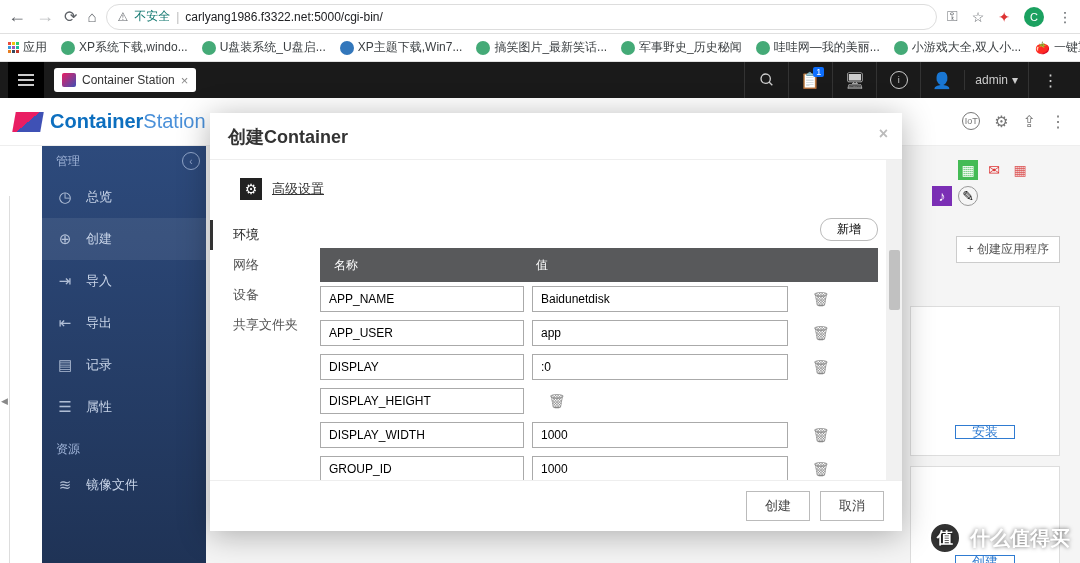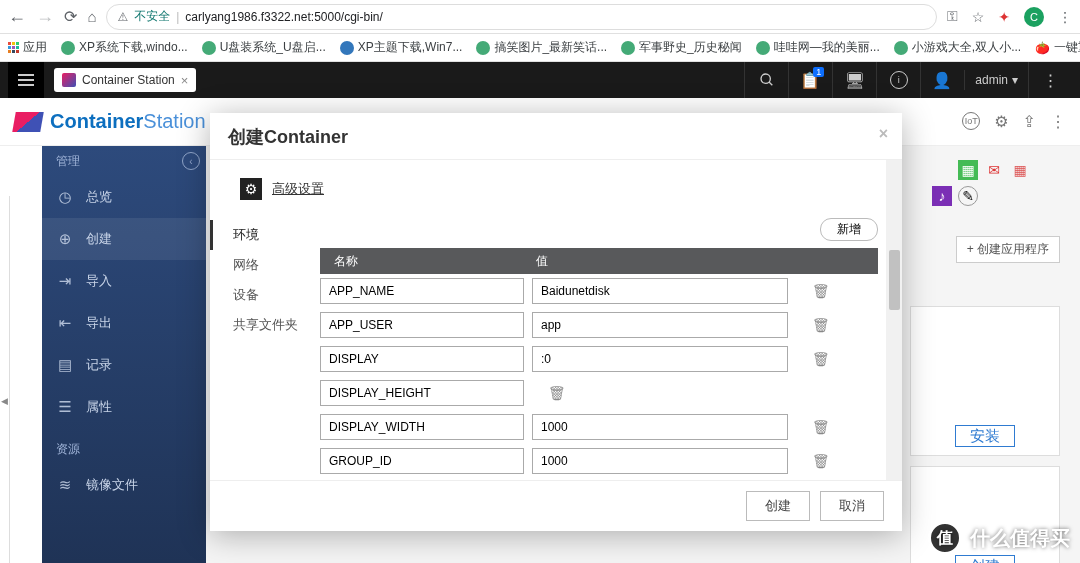--- a/index.html
+++ b/index.html
@@ -52,40 +52,40 @@
   .sidebar { width: 164px; background: linear-gradient(#2d4a7c,#1f3356); color: #c8d4e8; font-size: 13px; position: relative; margin-left: 42px; }
   .sb-head { height: 30px; display:flex; align-items:center; padding: 0 14px; font-size:12px; color:#a0b4d8; }
   .sb-collapse { position:absolute; right:6px; top:6px; border:1.5px solid #8fa4c8; border-radius:50%; width:18px; height:18px; display:flex; align-items:center; justify-content:center; font-size:10px; color:#8fa4c8; }
   .sb-item { height: 42px; display:flex; align-items:center; padding: 0 14px; gap: 12px; }
   .sb-item.active { background: rgba(255,255,255,0.08); }
   .sb-ic { width:18px; text-align:center; opacity:.85; font-size:15px; }
 
   .main { flex:1; position:relative; background:#f5f5f5; }
   .add-app { position:absolute; right: 20px; top: 90px; background:#fff; border:1px solid #ccc; padding: 4px 10px; font-size:12px; color:#555; }
   .bg-card { position:absolute; width:150px; height:150px; border:1px solid #ddd; background:#fff; }
-  .bg-btn { width:60px; height:22px; border:1px solid #2f7bd1; color:#2f7bd1; font-size:15px; display:flex; align-items:center; justify-content:center; margin:16px auto; }
+  .bg-btn { width:60px; height:14px; border:1px solid #2f7bd1; color:#2f7bd1; font-size:13px; display:flex; align-items:center; justify-content:center; margin:16px auto; }
   .mini-icons { position:absolute; right:50px; top:14px; display:flex; gap:6px; }
   .mini { width:20px; height:20px; font-size:14px; display:flex; align-items:center; justify-content:center; }
 
   
   .modal { position:absolute; left:210px; top:15px; width:692px; height:418px; background:#fff; box-shadow: 0 4px 30px rgba(0,0,0,.3); display:flex; flex-direction:column; }
   .m-head { padding: 12px 18px 10px; font-size:18px; font-weight:600; color:#333; border-bottom:1px solid #eee; position:relative; }
   .m-close { position:absolute; right:14px; top:12px; color:#bbb; font-size:16px; cursor:pointer; }
   .m-body { flex:1; display:flex; overflow:hidden; position:relative; }
   .m-scroll { position:absolute; right:0; top:0; width:16px; height:100%; background:#f1f1f1; }
   .m-thumb { position:absolute; right:2px; top:90px; width:11px; height:60px; background:#c1c1c1; border-radius:2px; }
   .m-intro { padding: 18px 10px 10px 30px; display:flex; align-items:center; gap:10px; }
   .m-gear { background:#222; color:#fff; width:22px; height:22px; display:flex; align-items:center; justify-content:center; font-size:14px; }
   .m-intro a { text-decoration: underline; font-size:13px; color:#333; }
   .m-left { width:110px; padding: 10px 0 0 0; }
   .m-tab { padding: 6px 10px 6px 20px; font-size:13px; color:#555; border-left: 3px solid transparent; }
   .m-tab.active { border-left-color:#333; color:#222; font-weight:500; }
   .m-right { flex:1; padding: 8px 24px 0 0; }
   .add-btn { float:right; border:1px solid #bbb; border-radius: 11px; padding: 2px 16px; font-size:12px; background:#fff; }
-  .env-head { clear:both; margin-top: 30px; background:#58595b; color:#fff; height:26px; display:flex; align-items:center; font-size:12px; }
+  .env-head { clear:both; margin-top: 30px; background:#58595b; color:#fff; height:34px; display:flex; align-items:center; font-size:12px; }
   .col1 { width: 210px; padding-left: 14px; }
   .col2 { flex:1; padding-left: 6px; }
   .env-row { display:flex; align-items:center; gap: 8px; padding: 4px 0; }
   .env-row input { height: 26px; border:1px solid #aaa; padding: 0 8px; font-size:12px; }
   .env-row .k { width: 204px; }
   .env-row .v { width: 256px; }
   .trash { width:18px; color:#888; font-size:14px; text-align:center; margin-left:16px; }
   .m-foot { padding: 10px 18px; display:flex; justify-content:flex-end; gap:10px; border-top:1px solid #eee; }
   .m-btn { border:1px solid #bbb; background:#fff; padding: 5px 18px; font-size:13px; color:#444; }
 

